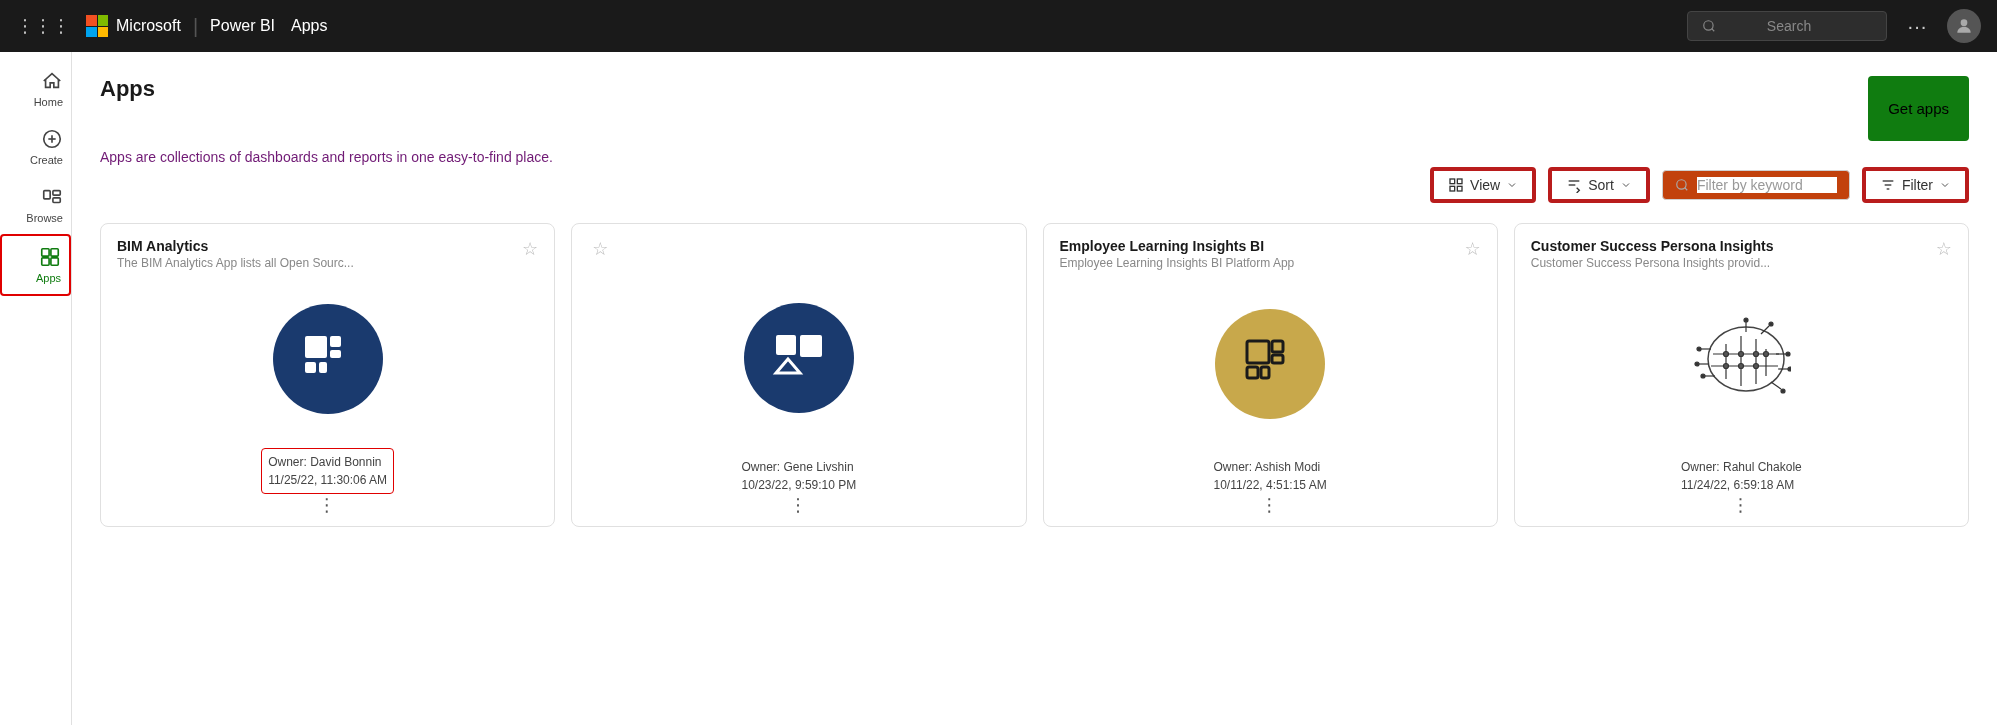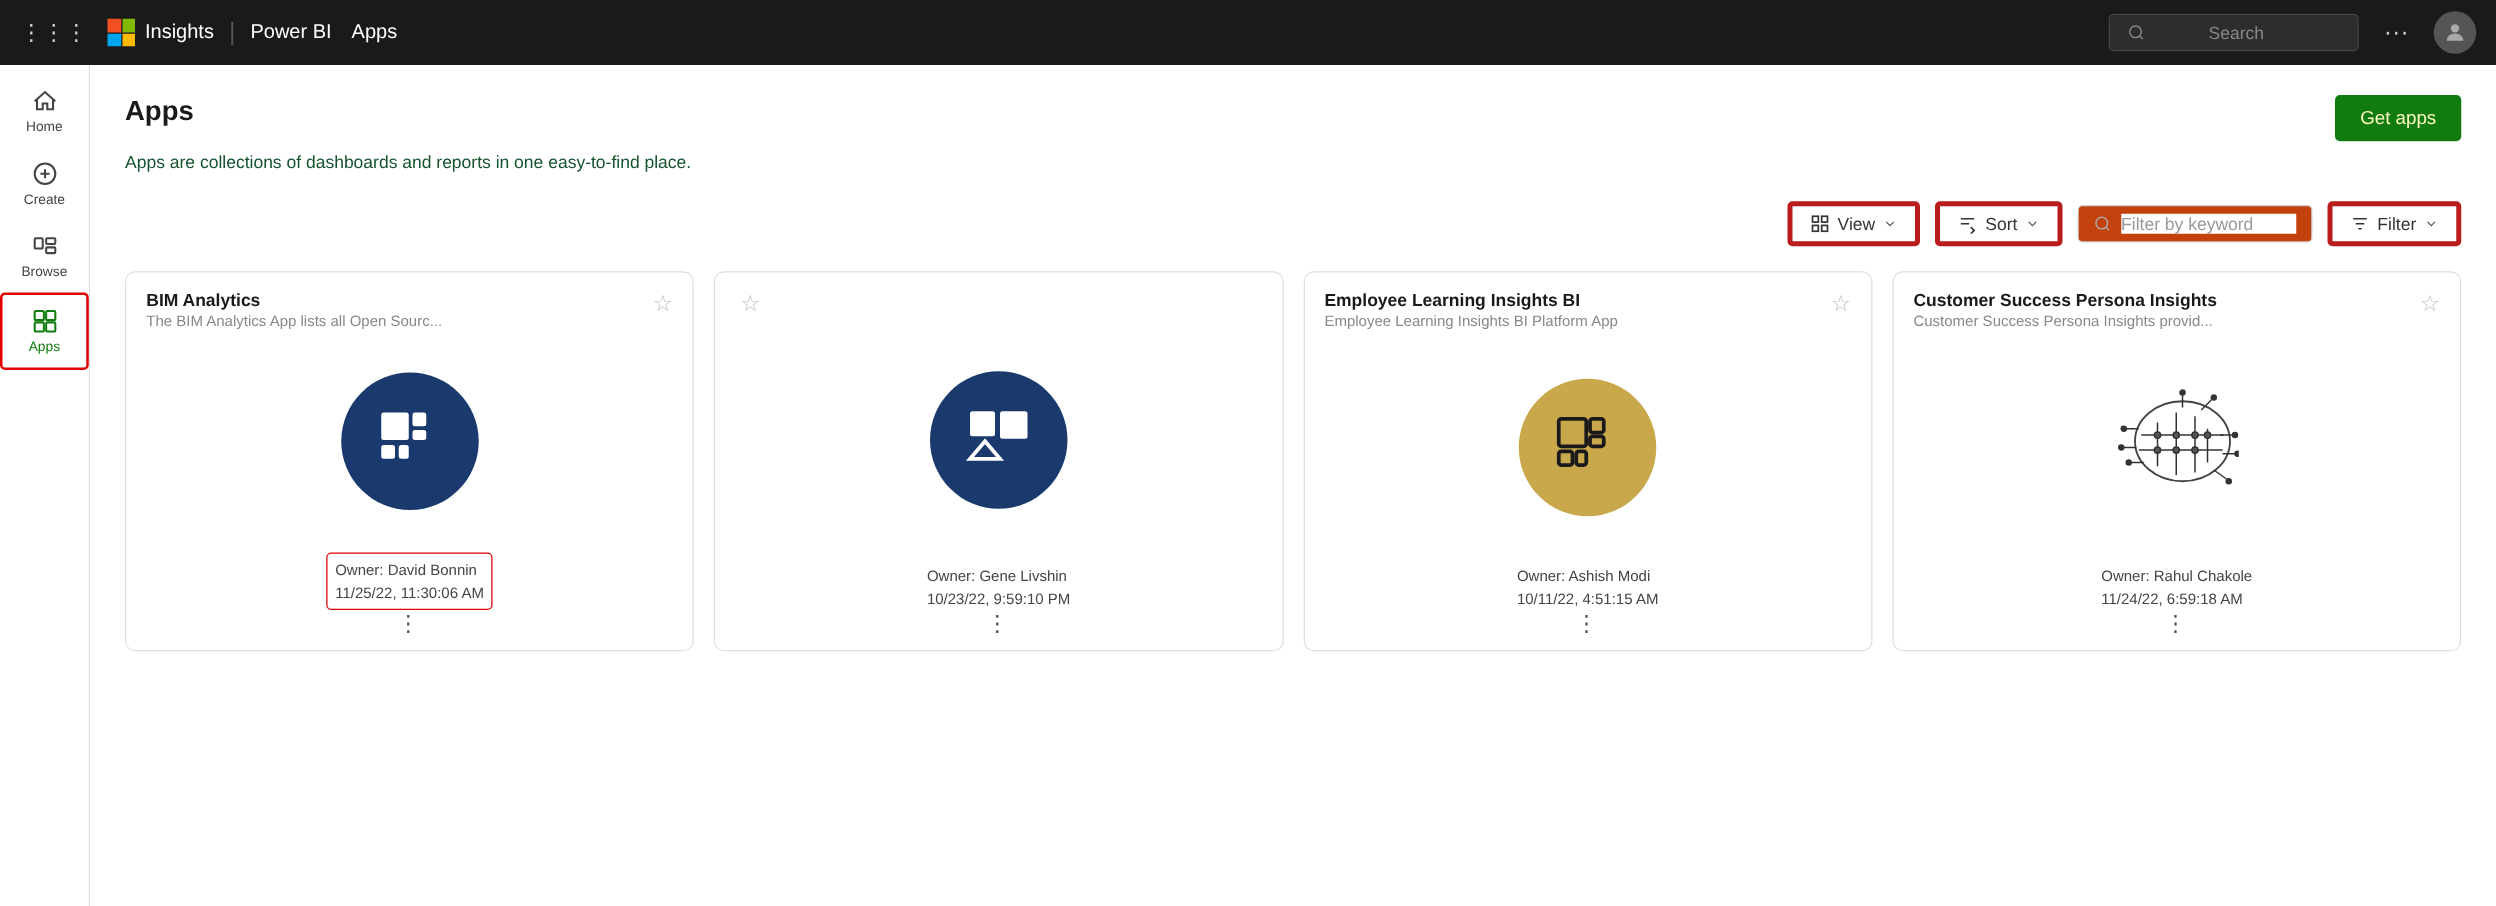--- a/index.html
+++ b/index.html
@@ -60,44 +60,44 @@
       width: 72px;
       background: white;
       border-right: 1px solid #e0e0e0;
       display: flex;
       flex-direction: column;
       align-items: center;
       padding-top: 8px;
       flex-shrink: 0;
     }
     .sidebar-item {
-      display: flex; flex-direction: column; align-items: center;
+      display: flex; flex-direction: column; align-items: flex-end;
       gap: 4px; padding: 10px 8px; cursor: pointer;
       width: 100%; justify-content: center;
       color: #444; font-size: 11px; border-radius: 4px;
       position: relative;
     }
     .sidebar-item.active-box {
       border: 2px solid #e00000;
       color: #107c10;
     }
     .sidebar-label { font-size: 11px; text-align: center; }
 
     
     .content { flex: 1; overflow-y: auto; padding: 24px 28px; background: white; }
 
     
     .page-header { display: flex; align-items: flex-start; justify-content: space-between; margin-bottom: 8px; }
     .page-title { font-size: 22px; font-weight: 600; color: #1a1a1a; }
     .get-apps-btn {
-      background: #107c10; color: #fef9c3; border: none;
-      padding: 10px 20px; border-radius: 4px; font-size: 15px;
+      background: #107c10; color: #000000; border: none;
+      padding: 24px 20px; border-radius: 4px; font-size: 15px;
       cursor: pointer; font-weight: 500; white-space: nowrap;
     }
-    .page-subtitle { font-size: 14px; color: #14532d; margin-bottom: 24px; }
+    .page-subtitle { font-size: 14px; color: #701a75; margin-bottom: 2px; }
 
     
     .toolbar {
       display: flex; align-items: center; gap: 12px;
       margin-bottom: 20px; justify-content: flex-end;
     }
     .toolbar-btn {
       display: flex; align-items: center; gap: 6px;
       background: white; border: 4px solid #b91c1c;
       padding: 6px 14px; border-radius: 4px; cursor: pointer;
@@ -157,21 +157,21 @@
 
 <div class="topbar">
   <span class="topbar-dots">⋮⋮⋮</span>
   <div class="topbar-logo">
     <div class="ms-logo">
       <span></span>
         <span></span>
         <span></span>
         <span></span>
     </div>
-    <span class="topbar-brand">Insights</span>
+    <span class="topbar-brand">Microsoft</span>
     <span class="topbar-sep">|</span>
     <span class="topbar-brand">Power BI</span>
   </div>
   <span class="topbar-brand" style="margin-left:4px;">Apps</span>
   <div class="topbar-spacer"></div>
   <div class="topbar-search">
     <svg width="14" height="14" viewBox="0 0 24 24" fill="none" stroke="#888" stroke-width="2">
       <circle cx="11" cy="11" r="8"></circle>
         <line x1="21" y1="21" x2="16.65" y2="16.65"></line>
     </svg>

